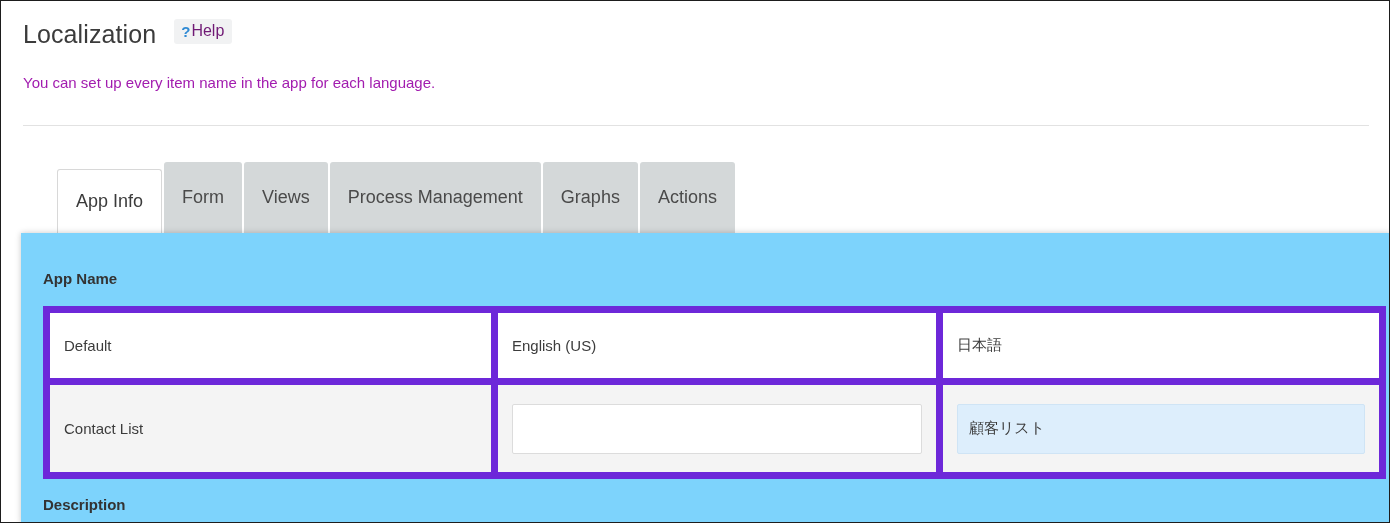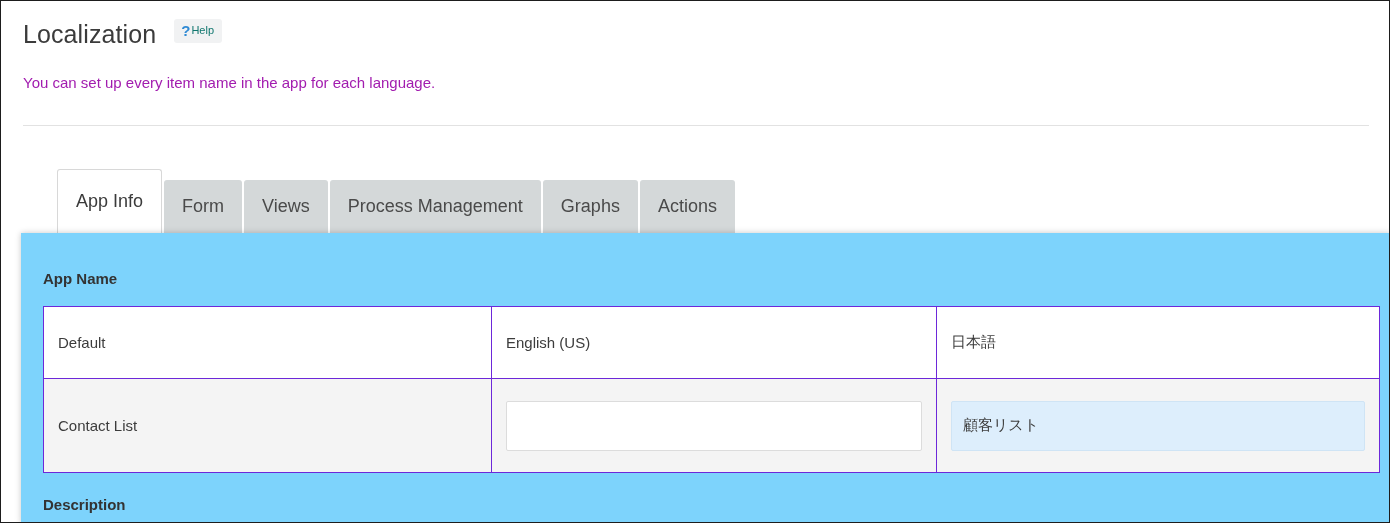--- a/index.html
+++ b/index.html
@@ -56,22 +56,22 @@
     cursor: pointer;
     line-height: 1;
   }
   .help-q {
     color: #2f8ad4;
     font-weight: bold;
     font-size: 15px;
     margin-right: 1px;
   }
   .help-label {
-    color: #0f766e;
-    font-size: 11px;
+    color: #701a75;
+    font-size: 16px;
   }
   .subtitle {
     margin-top: 20px;
     font-size: 15px;
     color: #a21caf;
     line-height: 20px;
   }
 
   .divider {
     position: absolute;
@@ -85,21 +85,21 @@
   
   .tabbar {
     position: absolute;
     left: 56px;
     top: 168px;
     display: flex;
     align-items: flex-end;
     height: 64px;
   }
   .tab {
-    height: 53px;
+    height: 71px;
     background: #d4d8d9;
     border-top-left-radius: 3px;
     border-top-right-radius: 3px;
     margin-right: 2px;
     display: flex;
     align-items: center;
     justify-content: center;
     font-size: 18px;
     color: #4a4a4a;
     cursor: pointer;
@@ -141,21 +141,21 @@
   
   .ltable {
     position: absolute;
     left: 22px;
     top: 73px;
     width: 1336px;
     border-collapse: collapse;
     table-layout: fixed;
   }
   .ltable td {
-    border: 1px solid #6d28d9;
+    border: 7px solid #6d28d9;
     vertical-align: middle;
     box-sizing: border-box;
   }
   .col-default  { width: 448px; }
   .col-english  { width: 445px; }
   .col-japanese { width: 443px; }
 
   .head-cell {
     height: 72px;
     background: #ffffff;

